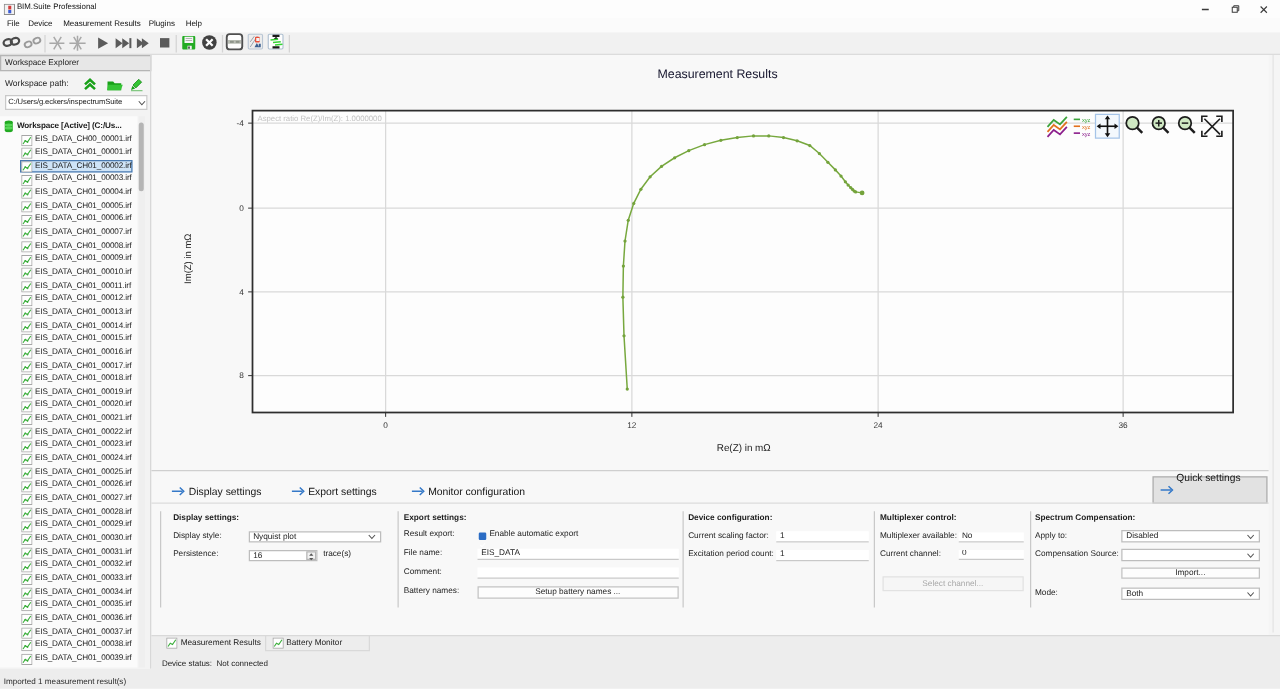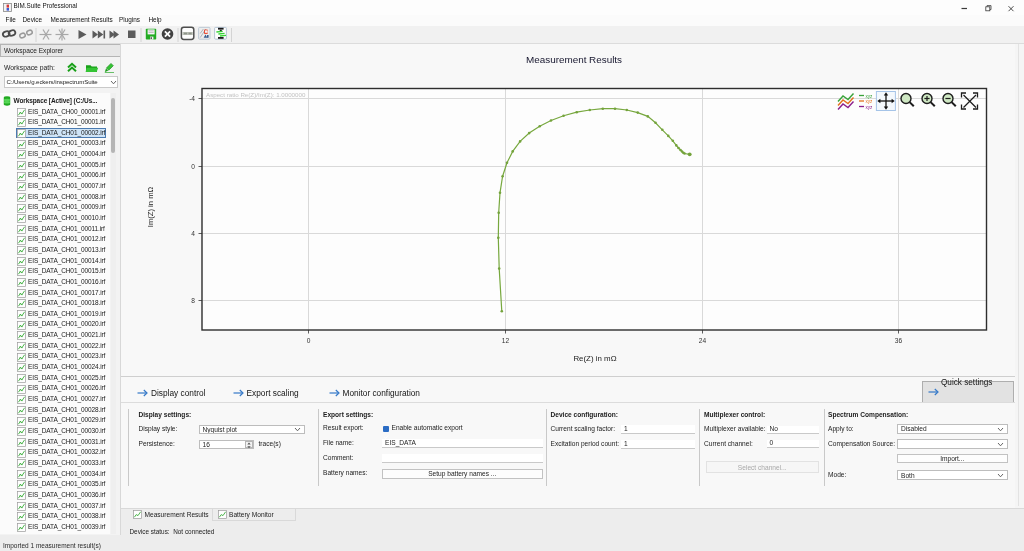--- a/index.html
+++ b/index.html
@@ -231,26 +231,26 @@
   <line x1="823.5" y1="15" x2="836" y2="27.5"></line>
   <line x1="836" y1="15" x2="823.5" y2="27.5"></line>
  </g>
 </g>
 </svg>
 
 <svg width="11" height="8" viewBox="0 0 11 8" style="position:absolute;left:137px;top:389.2px">
     <line x1="0.5" y1="4" x2="9" y2="4" stroke="#3579c8" stroke-width="1.2"></line>
     <path d="M6.8 1 L10 4 L6.8 7" fill="none" stroke="#3579c8" stroke-width="1.2"></path>
   </svg>
-<div style="position:absolute;left:151px;top:388.4px;font-size:8.3px;color:#151515;white-space:nowrap">Display control</div>
+<div style="position:absolute;left:151px;top:388.4px;font-size:8.3px;color:#151515;white-space:nowrap">Display settings</div>
 <svg width="11" height="8" viewBox="0 0 11 8" style="position:absolute;left:232.5px;top:389.2px">
     <line x1="0.5" y1="4" x2="9" y2="4" stroke="#3579c8" stroke-width="1.2"></line>
     <path d="M6.8 1 L10 4 L6.8 7" fill="none" stroke="#3579c8" stroke-width="1.2"></path>
   </svg>
-<div style="position:absolute;left:246.5px;top:388.4px;font-size:8.3px;color:#151515;white-space:nowrap">Export scaling</div>
+<div style="position:absolute;left:246.5px;top:388.4px;font-size:8.3px;color:#151515;white-space:nowrap">Export settings</div>
 <svg width="11" height="8" viewBox="0 0 11 8" style="position:absolute;left:328.5px;top:389.2px">
     <line x1="0.5" y1="4" x2="9" y2="4" stroke="#3579c8" stroke-width="1.2"></line>
     <path d="M6.8 1 L10 4 L6.8 7" fill="none" stroke="#3579c8" stroke-width="1.2"></path>
   </svg>
 <div style="position:absolute;left:342.5px;top:388.4px;font-size:8.3px;color:#151515;white-space:nowrap">Monitor configuration</div>
 <div style="position:absolute;left:922px;top:381px;width:92px;height:22px;background:#e2e2e2;border:1px solid #aeaeae;box-sizing:border-box"></div>
 <svg width="11" height="8" viewBox="0 0 11 8" style="position:absolute;left:927.5px;top:388.3px">
     <line x1="0.5" y1="4" x2="9" y2="4" stroke="#3579c8" stroke-width="1.2"></line>
     <path d="M6.8 1 L10 4 L6.8 7" fill="none" stroke="#3579c8" stroke-width="1.2"></path>
   </svg>

